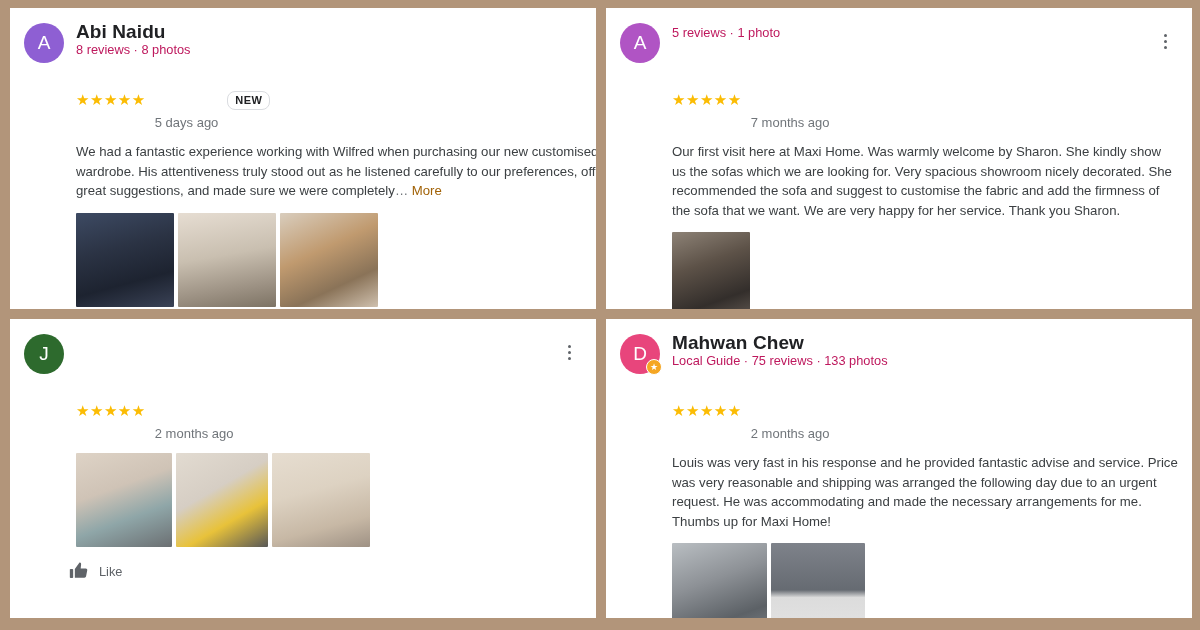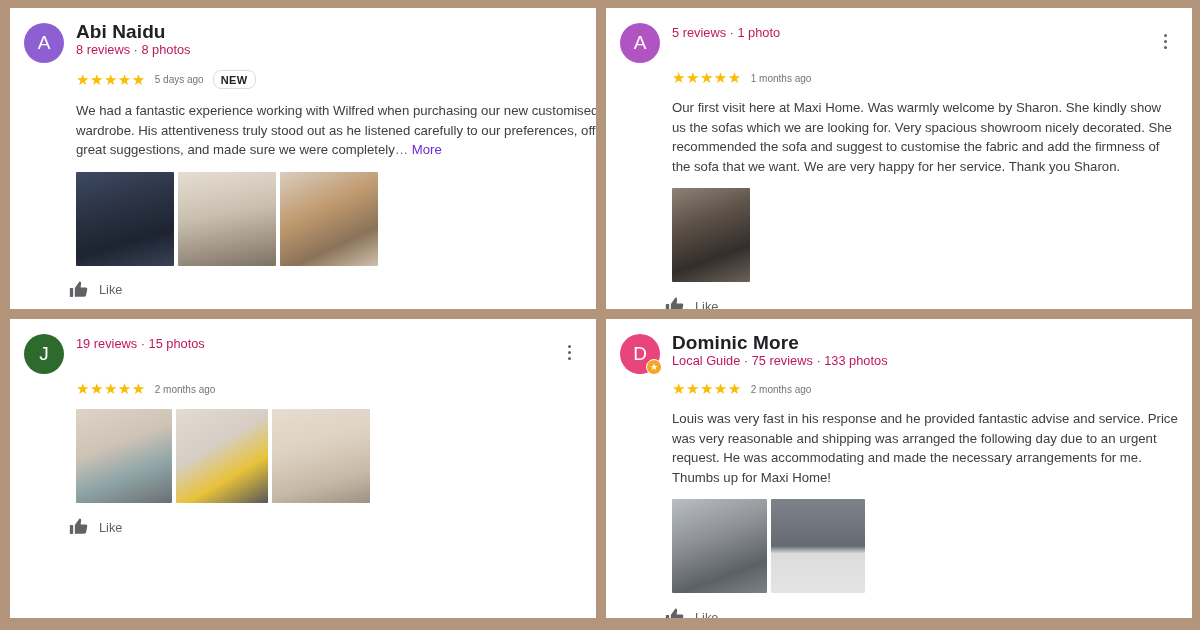--- a/index.html
+++ b/index.html
@@ -59,33 +59,33 @@
     justify-content: center; gap: 3px; margin-top: 4px; margin-right: 4px;
     cursor: pointer;
   }
   .kebab span { width: 3px; height: 3px; border-radius: 50%; background: #5f6368; display: block; }
 
   .rating-row {
     display: flex; align-items: center; gap: 9px;
     margin: 7px 0 0 66px; padding-right: 14px;
   }
   .stars { color: #fbbc04; font-size: 15px; letter-spacing: 0.5px; line-height: 16px; }
-  .when { font-size: 10px; color: #70757a; }
+  .when { font-size: 13px; color: #70757a; margin-top: 45px; }
   .new-badge {
     border: 1px solid #dadce0; border-radius: 8px;
     font-size: 11px; font-weight: bold; color: #202124;
     padding: 2.5px 7px; letter-spacing: 0.4px; line-height: 12px;
   }
 
   .review-text {
     margin: 12px 0 0 66px; padding-right: 14px;
     font-size: 13.2px; line-height: 19.5px; color: #3c4043;
   }
   .card-clip .review-text { padding-right: 0; white-space: normal; width: 560px; }
-  .more { color: #6d28d9; cursor: pointer; }
+  .more { color: #a16207; cursor: pointer; }
   .ellip { color: #70757a; }
 
   .photos { display: flex; gap: 4px; margin: 12px 0 0 66px; padding-right: 14px; }
   .ph { height: 94px; border-radius: 1px; overflow: hidden; flex: 0 0 auto; position: relative; }
 
   .like-row {
     display: flex; align-items: center; gap: 9px;
     margin: 14px 0 0 58px;
   }
   .thumb { width: 22px; height: 20px; display: block; }
@@ -140,21 +140,21 @@
           <div class="meta">5 reviews · 1 photo</div>
         </div>
         <div class="kebab">
           <span></span>
             <span></span>
             <span></span>
         </div>
       </div>
       <div class="rating-row">
         <span class="stars">★★★★★</span>
-        <span class="when">1 months ago</span>
+        <span class="when">7 months ago</span>
       </div>
       <div class="review-text">
         <span>Our first visit here at Maxi Home. Was warmly welcome by Sharon. She kindly show us the sofas which we are looking for.  Very spacious showroom nicely decorated. She recommended the sofa and suggest to customise the fabric and add the firmness of the sofa that we want. We are very happy for her service. Thank you Sharon.</span>
       </div>
       <div class="photos">
         <div class="ph" style="width:78px;background:
              linear-gradient(160deg,#8d8276 0%,#5d5248 35%,#332e2b 70%,#6b625a 100%)"></div>
       </div>
       <div class="like-row">
         <svg class="thumb" viewBox="0 0 24 24">
@@ -165,21 +165,20 @@
       </div>
 
     </div>
   </div>
 
   <div class="card" id="card-2">
     <div class="card-inner">
       <div class="head">
         <div class="avatar" style="background:#2d6a2d">J</div>
         <div class="who">
-          <div class="meta">19 reviews · 15 photos</div>
         </div>
         <div class="kebab">
           <span></span>
             <span></span>
             <span></span>
         </div>
       </div>
       <div class="rating-row">
         <span class="stars">★★★★★</span>
         <span class="when">2 months ago</span>
@@ -204,21 +203,21 @@
   </div>
 
   <div class="card" id="card-3">
     <div class="card-inner">
       <div class="head">
         <div class="avatar" style="background:#e8457c">
           <span>D</span>
           <span class="lg-badge">★</span>
         </div>
         <div class="who">
-          <div class="name">Dominic More</div>
+          <div class="name">Mahwan Chew</div>
           <div class="meta">Local Guide · 75 reviews · 133 photos</div>
         </div>
       </div>
       <div class="rating-row">
         <span class="stars">★★★★★</span>
         <span class="when">2 months ago</span>
       </div>
       <div class="review-text">
         <span>Louis was very fast in his response and he provided fantastic advise and service. Price was very reasonable and shipping was arranged the following day due to an urgent request. He was accommodating and made the necessary arrangements for me. Thumbs up for Maxi Home!</span>
       </div>

